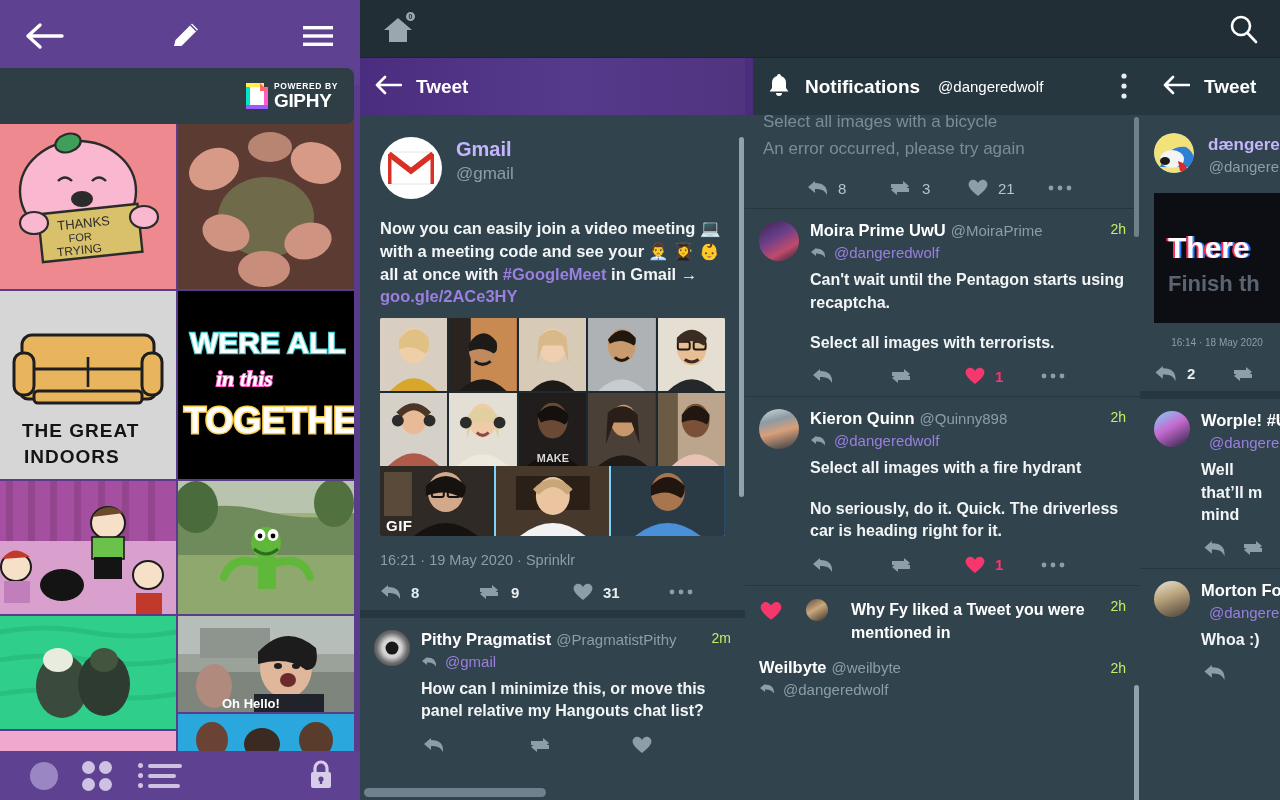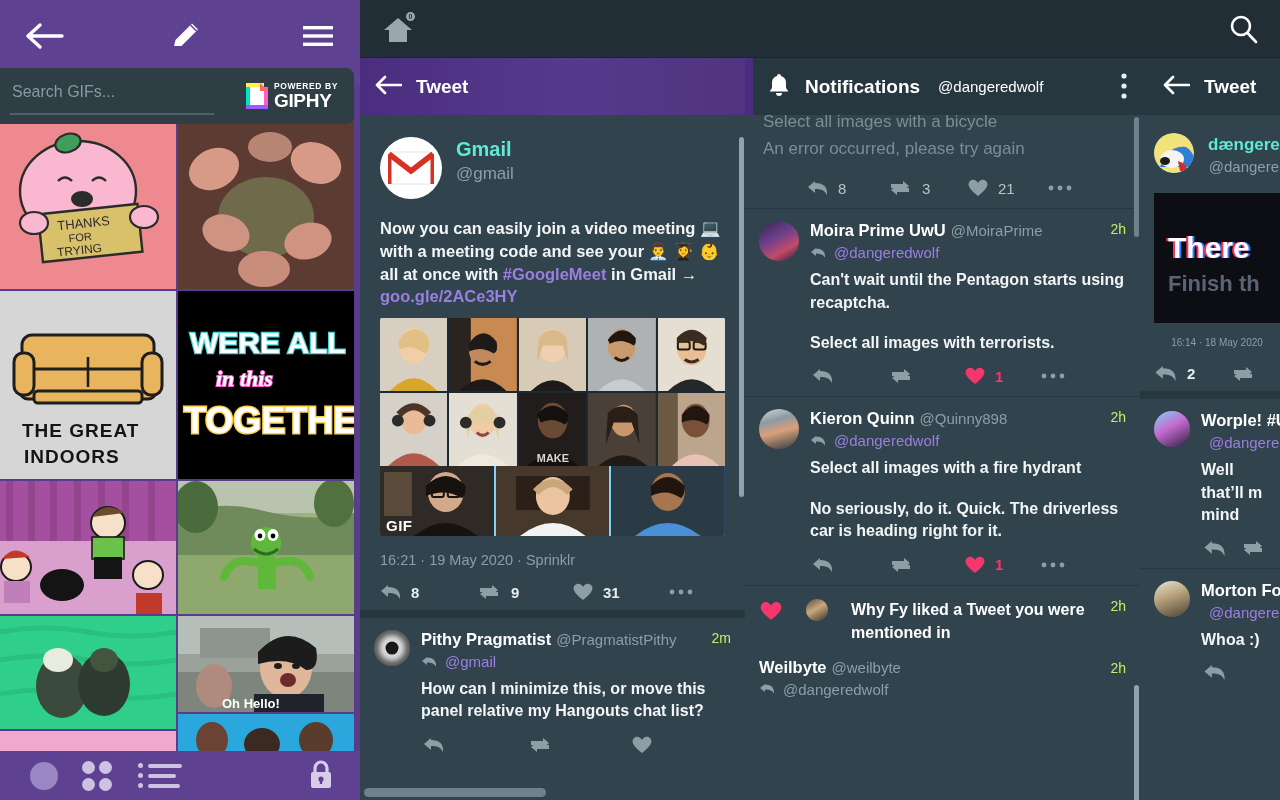--- a/index.html
+++ b/index.html
@@ -134,21 +134,21 @@
 
   
   .tw-detail { padding: 22px 20px 8px 20px; }
   .tw-head { display: flex; align-items: flex-start; gap: 14px; }
   .avatar { border-radius: 50%; overflow: hidden; flex: 0 0 auto; background:#fff; position: relative;}
   .av-64 { width: 62px; height: 62px; }
   .av-40 { width: 40px; height: 40px; }
   .av-36 { width: 36px; height: 36px; }
   .av-22 { width: 22px; height: 22px; }
 
-  .tw-name { color: #5eead4; font-size: 20px; font-weight: bold; line-height: 1.2; }
+  .tw-name { color: #c4b5fd; font-size: 20px; font-weight: bold; line-height: 1.2; }
   .tw-handle { color: #8d9ea7; font-size: 17px; margin-top: 3px; display:block;}
   .tw-text {
     color: #f2f5f6; font-size: 16.5px; line-height: 1.38; margin-top: 18px;
     font-weight: bold; word-wrap: break-word;
   }
   .tw-text .lnk { color: #9b7fe0; font-weight: bold; }
   .tw-media { margin-top: 10px; border-radius: 2px; overflow: hidden; position: relative; }
   .tw-time { color: #8d9ea7; font-size: 14.5px; margin-top: 16px; }
   .tw-actions { display: flex; align-items: center; margin-top: 14px; }
   .act { display: flex; align-items: center; gap: 9px; color: #8d9ea7; }
@@ -229,21 +229,20 @@
       <div class="tb-btn tb-menu">
         <svg width="30" height="22" viewBox="0 0 30 22">
             <rect y="1" width="30" height="3.4" fill="#fff"></rect>
             <rect y="9.3" width="30" height="3.4" fill="#fff"></rect>
             <rect y="17.6" width="30" height="3.4" fill="#fff"></rect>
           </svg>
       </div>
     </div>
 
     <div class="search-card">
-      <input class="search-input" type="text" placeholder="Search GIFs..." style="">
       <div class="giphy-logo">
         <div class="giphy-mark">
           <svg width="22" height="26" viewBox="0 0 22 26">
             <rect x="0" y="0" width="4" height="26" fill="#00e6c3"></rect>
             <rect x="0" y="0" width="18" height="4" fill="#fff04d"></rect>
             <rect x="18" y="4" width="4" height="22" fill="#ff5ccd"></rect>
             <rect x="0" y="22" width="22" height="4" fill="#9b5cff"></rect>
             <rect x="4" y="4" width="14" height="18" fill="#ffffff"></rect>
             <path d="M14 0 L22 8 L14 8 Z" fill="#ff6666"></path>
           </svg>

